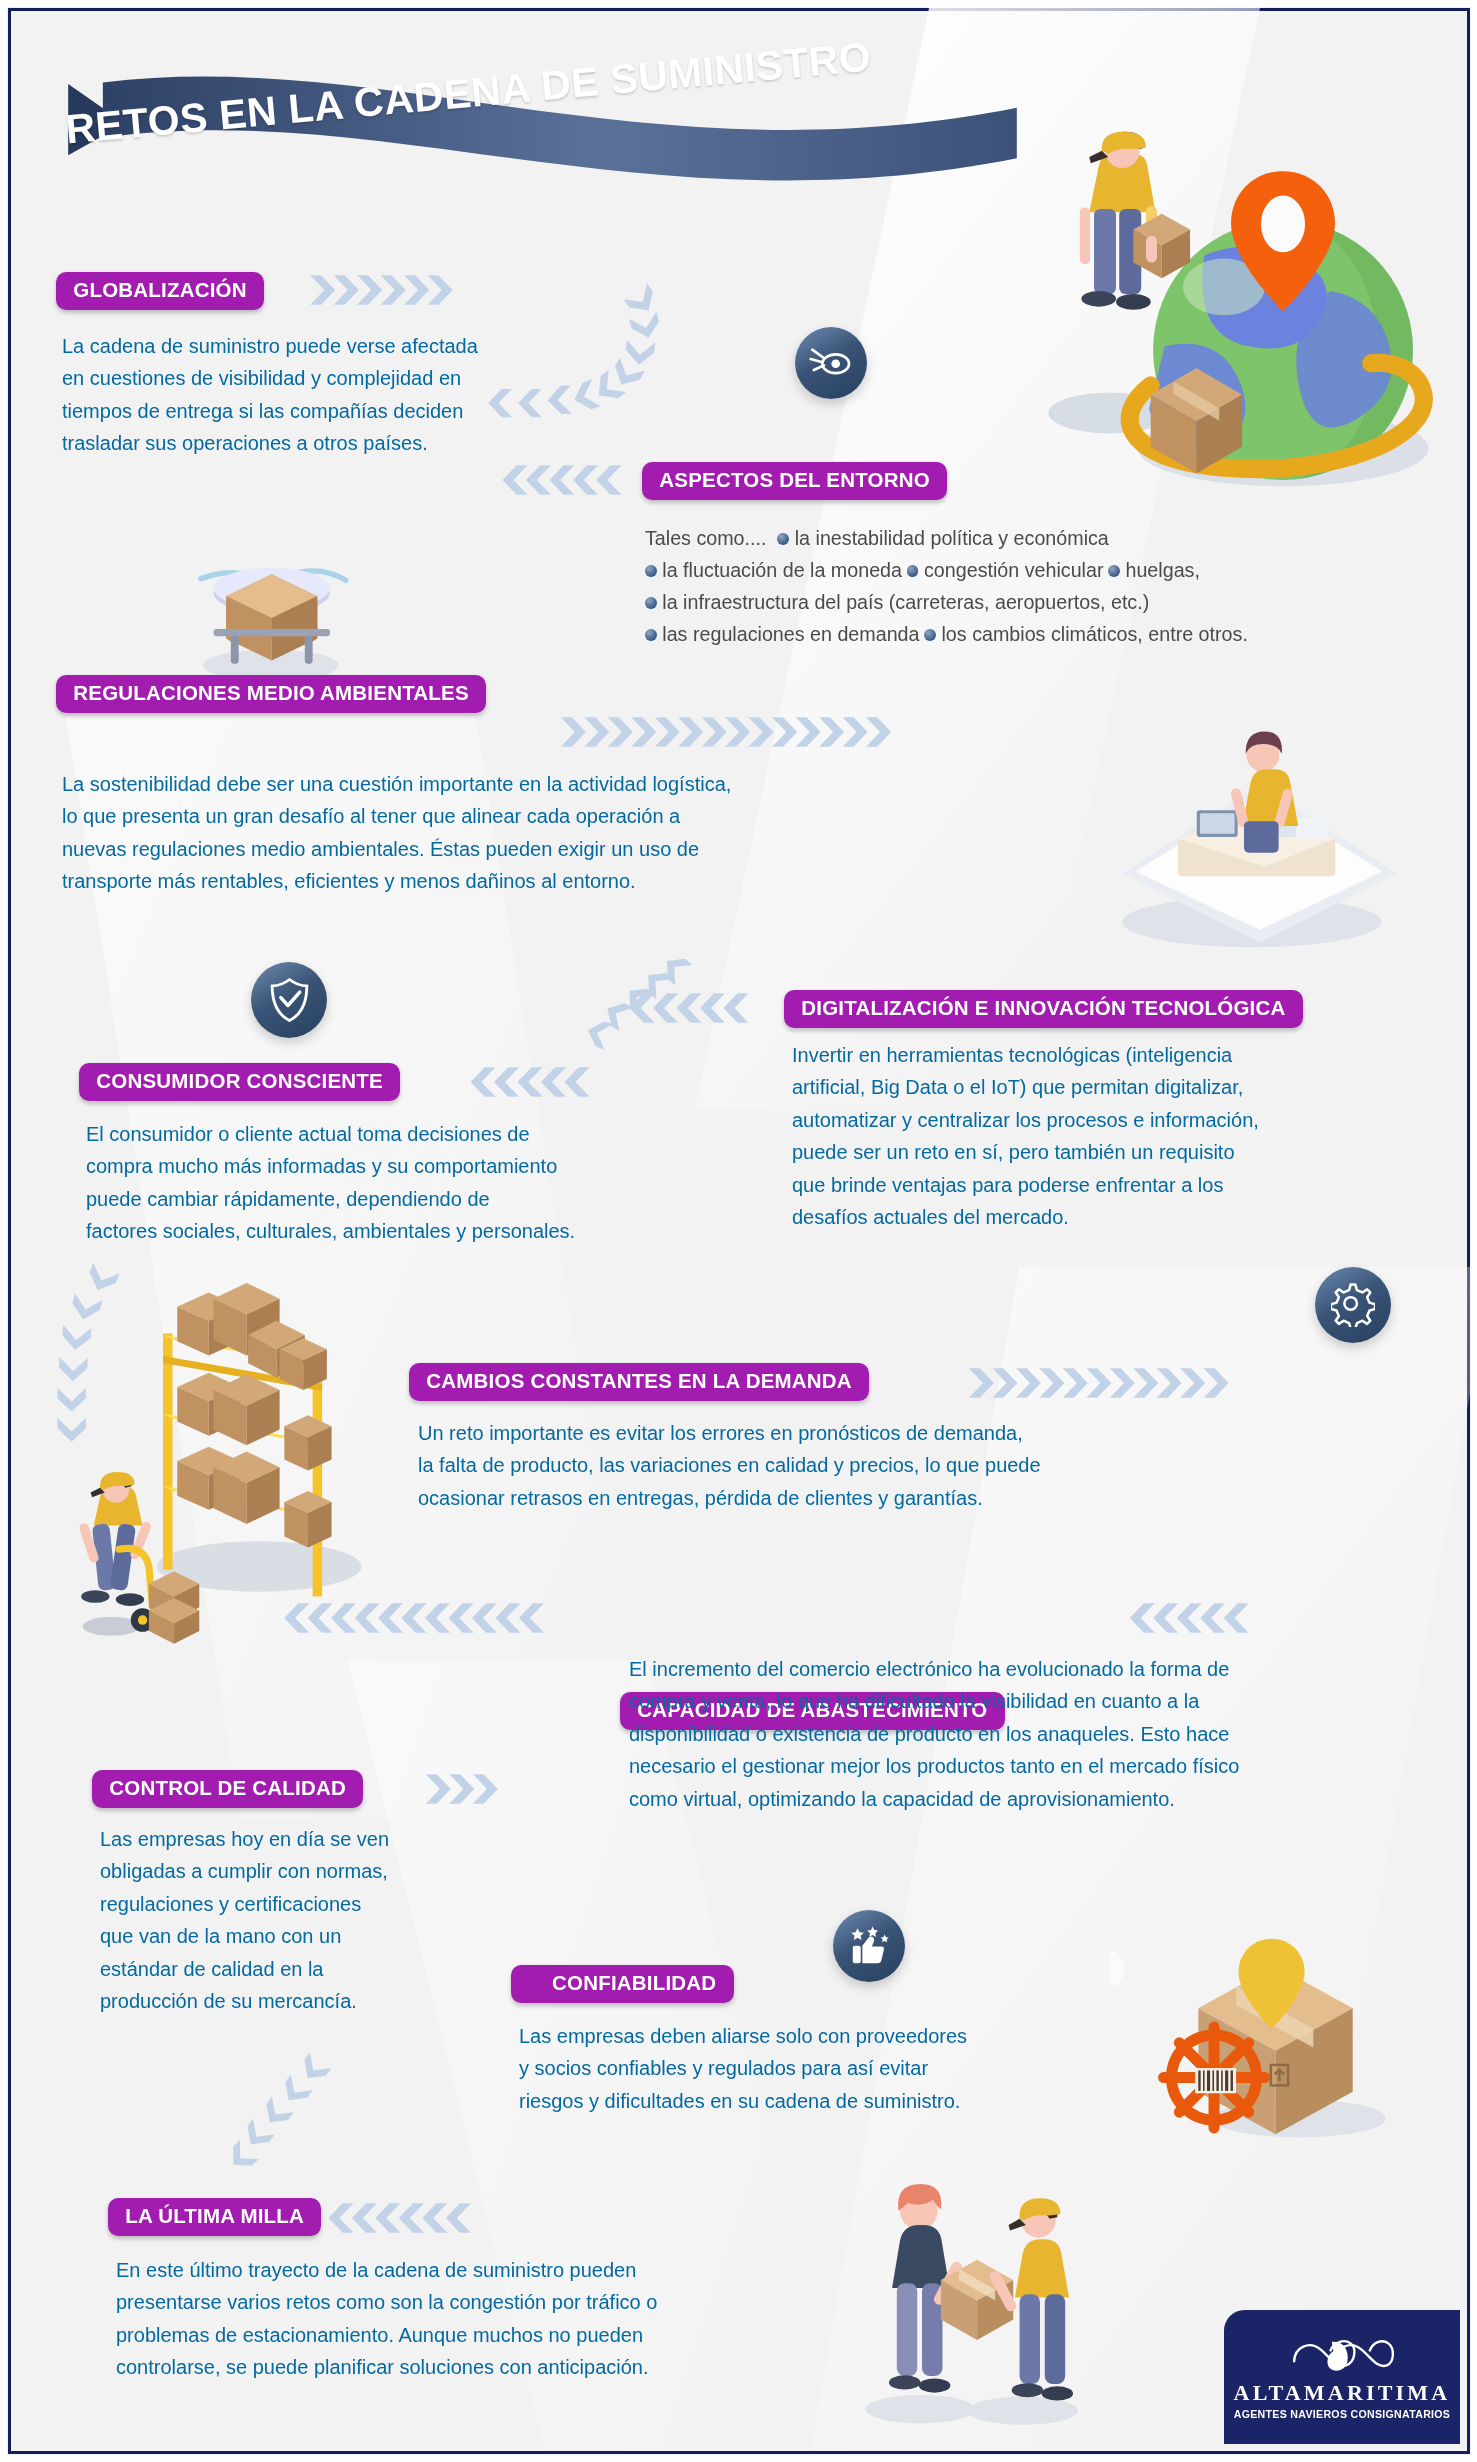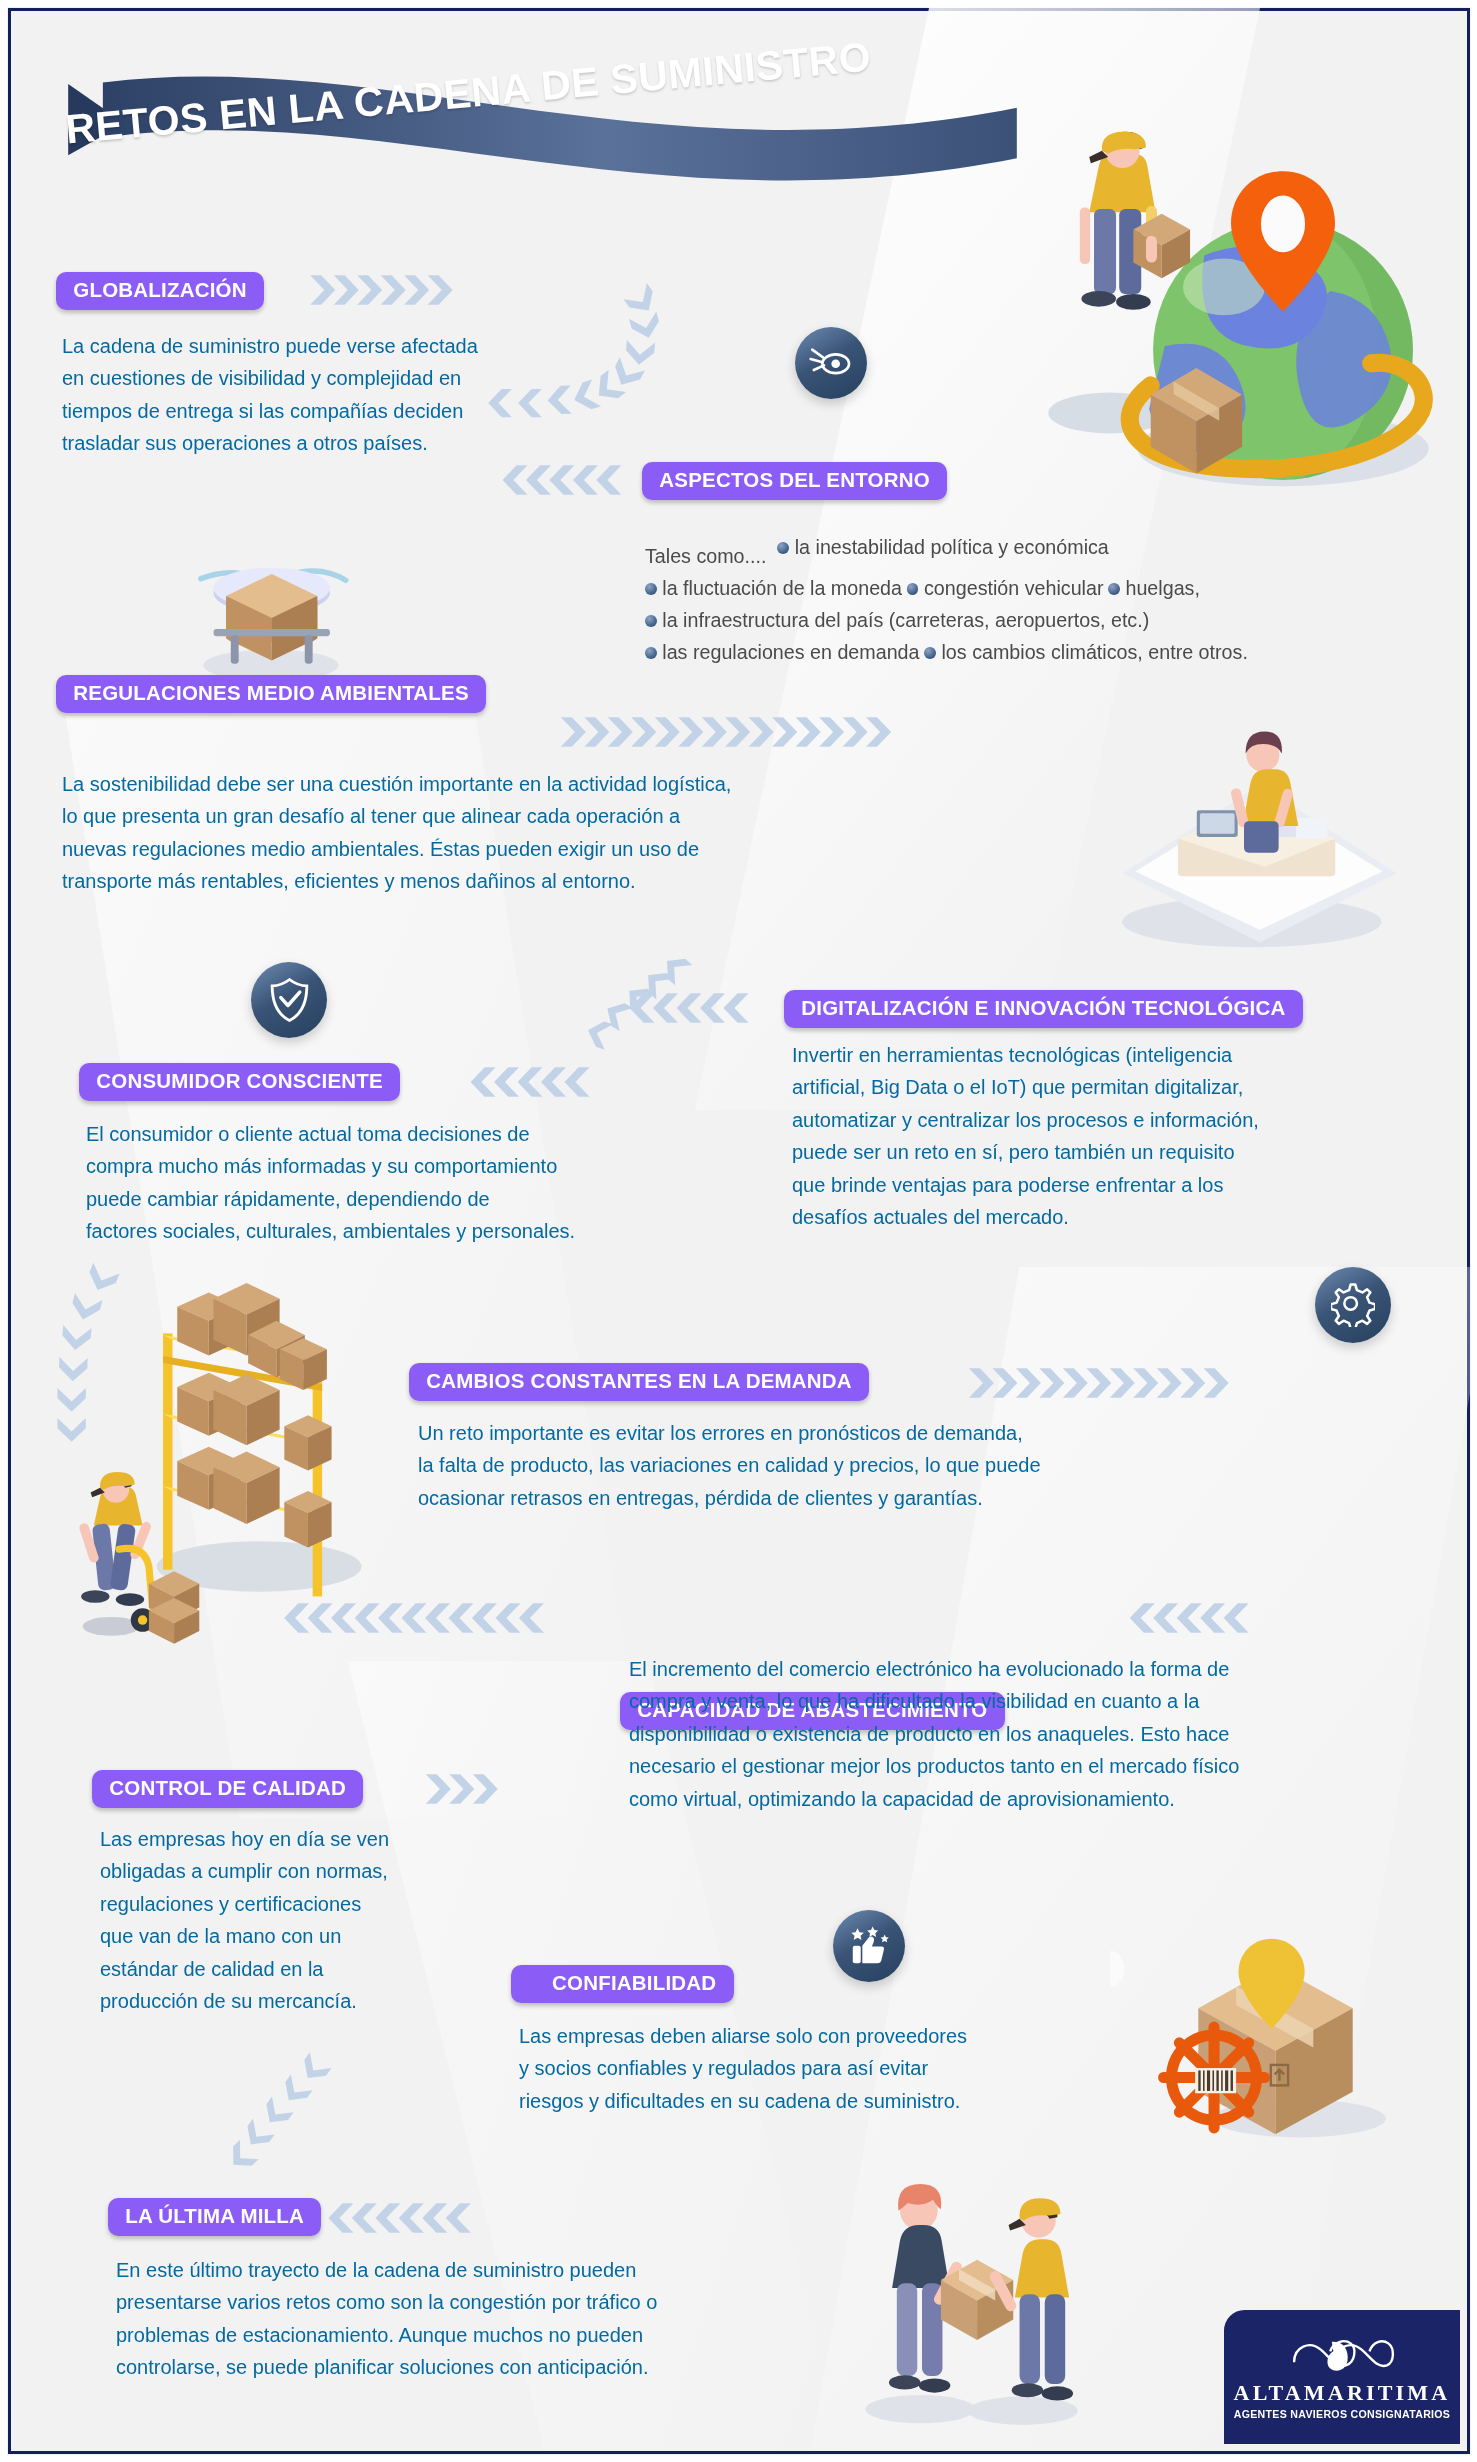--- a/index.html
+++ b/index.html
@@ -31,21 +31,21 @@
     position:absolute; left:57px; top:63px;
     font-size:41px; font-weight:700; color:#ffffff;
     letter-spacing:0.4px; white-space:nowrap;
     transform: rotate(-5.2deg);
     text-shadow: 0 1.6px 2.4px rgba(0,0,0,.18);
   }
 
   
   .pill {
     position:absolute;
-    background:#8b5cf6;
+    background:#a21caf;
     color:#ffffff;
     font-weight:700;
     font-size:20.5px;
     letter-spacing:0.2px;
     padding:7.9px 17.3px 9.5px;
     border-radius:10.2px;
     white-space:nowrap;
     box-shadow:0 2.4px 4.7px rgba(0,0,0,.22);
     line-height:1;
   }
@@ -56,21 +56,21 @@
     color:#0369a1;
     font-size:20px;
     line-height:1.62;
     white-space:pre-line;
   }
 
   
   #bullets { position:absolute; left:638px; top:516px; width:819px;
              color:#4a4a4a; font-size:19.7px; line-height:1.62; }
   #bullets .brow { display:flex; flex-wrap:wrap; align-items:center; gap:4.7px; }
-  #bullets .lead { margin-right:6.3px;margin-top:18px; }
+  #bullets .lead { margin-right:6.3px; }
   #bullets .bi { display:inline-flex; align-items:center; gap:5.5px; }
   .dot {
     width:11.8px; height:11.8px; border-radius:50%;
     background:radial-gradient(circle at 35% 30%, #8fa5c6, #3c5a85 70%);
     display:inline-block; flex:none;
   }
 
   
   .chev { position:absolute; pointer-events:none; }
   .chev svg { overflow:visible; display:block; }

